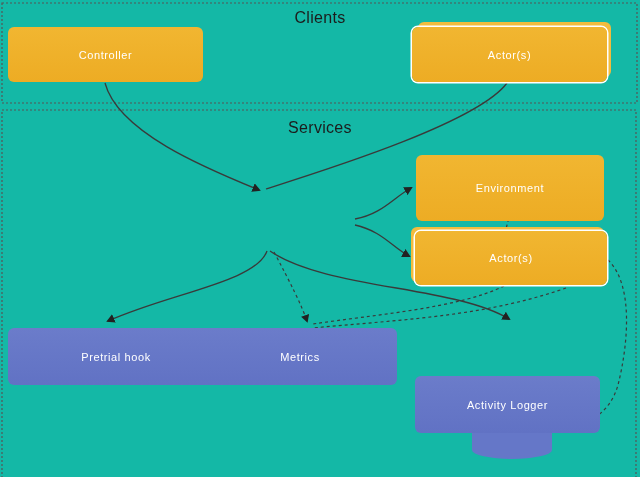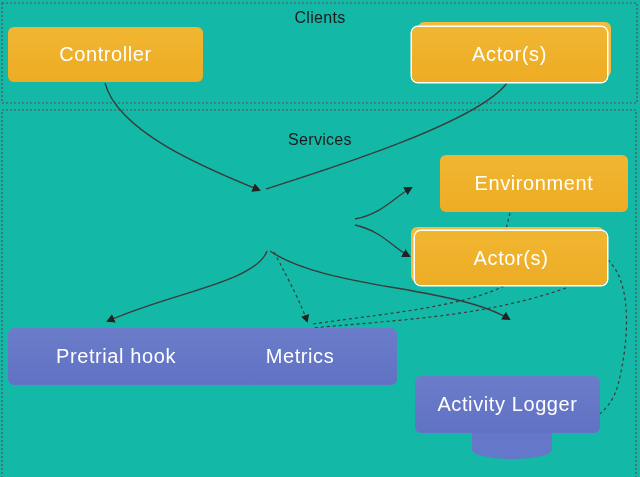--- a/index.html
+++ b/index.html
@@ -6,21 +6,21 @@
   #canvas{
     position:relative;width:640px;height:477px;background:#14b8a6;
     font-family:"Liberation Sans", sans-serif;overflow:hidden;
   }
   .section-label{
     position:absolute;width:100%;text-align:center;
     font-size:16px;color:#1c1c1c;letter-spacing:.3px;
   }
   .node{
     position:absolute;display:flex;align-items:center;justify-content:center;
-    border-radius:6px;color:#ffffff;font-size:20px;letter-spacing:.6px;
+    border-radius:6px;color:#ffffff;font-size:11px;letter-spacing:.6px;
     text-align:center;
   }
   .client-node{background:linear-gradient(180deg,#f1b631 0%,#edac24 100%);}
   .service-node{background:linear-gradient(180deg,#6b7cca 0%,#6172c4 100%);}
   .stack-back{
     position:absolute;border-radius:6px;background:#f2bc3e;
   }
   .stack-front{box-shadow:0 0 0 1.5px #ffffff;}
   svg{position:absolute;left:0;top:0;}
 </style>
@@ -63,24 +63,24 @@
 
   <div class="node client-node" style="left:8px;top:27px;width:195px;height:55px;">
     <span>Controller</span>
   </div>
 
   <div class="stack-back" style="left:418px;top:22px;width:193px;height:55px;"></div>
   <div class="node client-node stack-front" style="left:412px;top:27px;width:195px;height:55px;">
     <span>Actor(s)</span>
   </div>
 
-  <div class="section-label" style="top:131px;">Services</div>
+  <div class="section-label" style="top:119px;">Services</div>
 
 
-  <div class="node client-node" style="left:416px;top:155px;width:188px;height:57px;margin-left:24px;">
+  <div class="node client-node" style="left:416px;top:155px;width:188px;height:66px;">
     <span>Environment</span>
   </div>
 
   <div class="stack-back" style="left:411px;top:227px;width:193px;height:55px;"></div>
   <div class="node client-node stack-front" style="left:415px;top:231px;width:192px;height:54px;">
     <span>Actor(s)</span>
   </div>
 
   <div class="node service-node" style="left:8px;top:328px;width:194px;height:57px;padding-left:11px;">
     <span>Pretrial hook</span>

